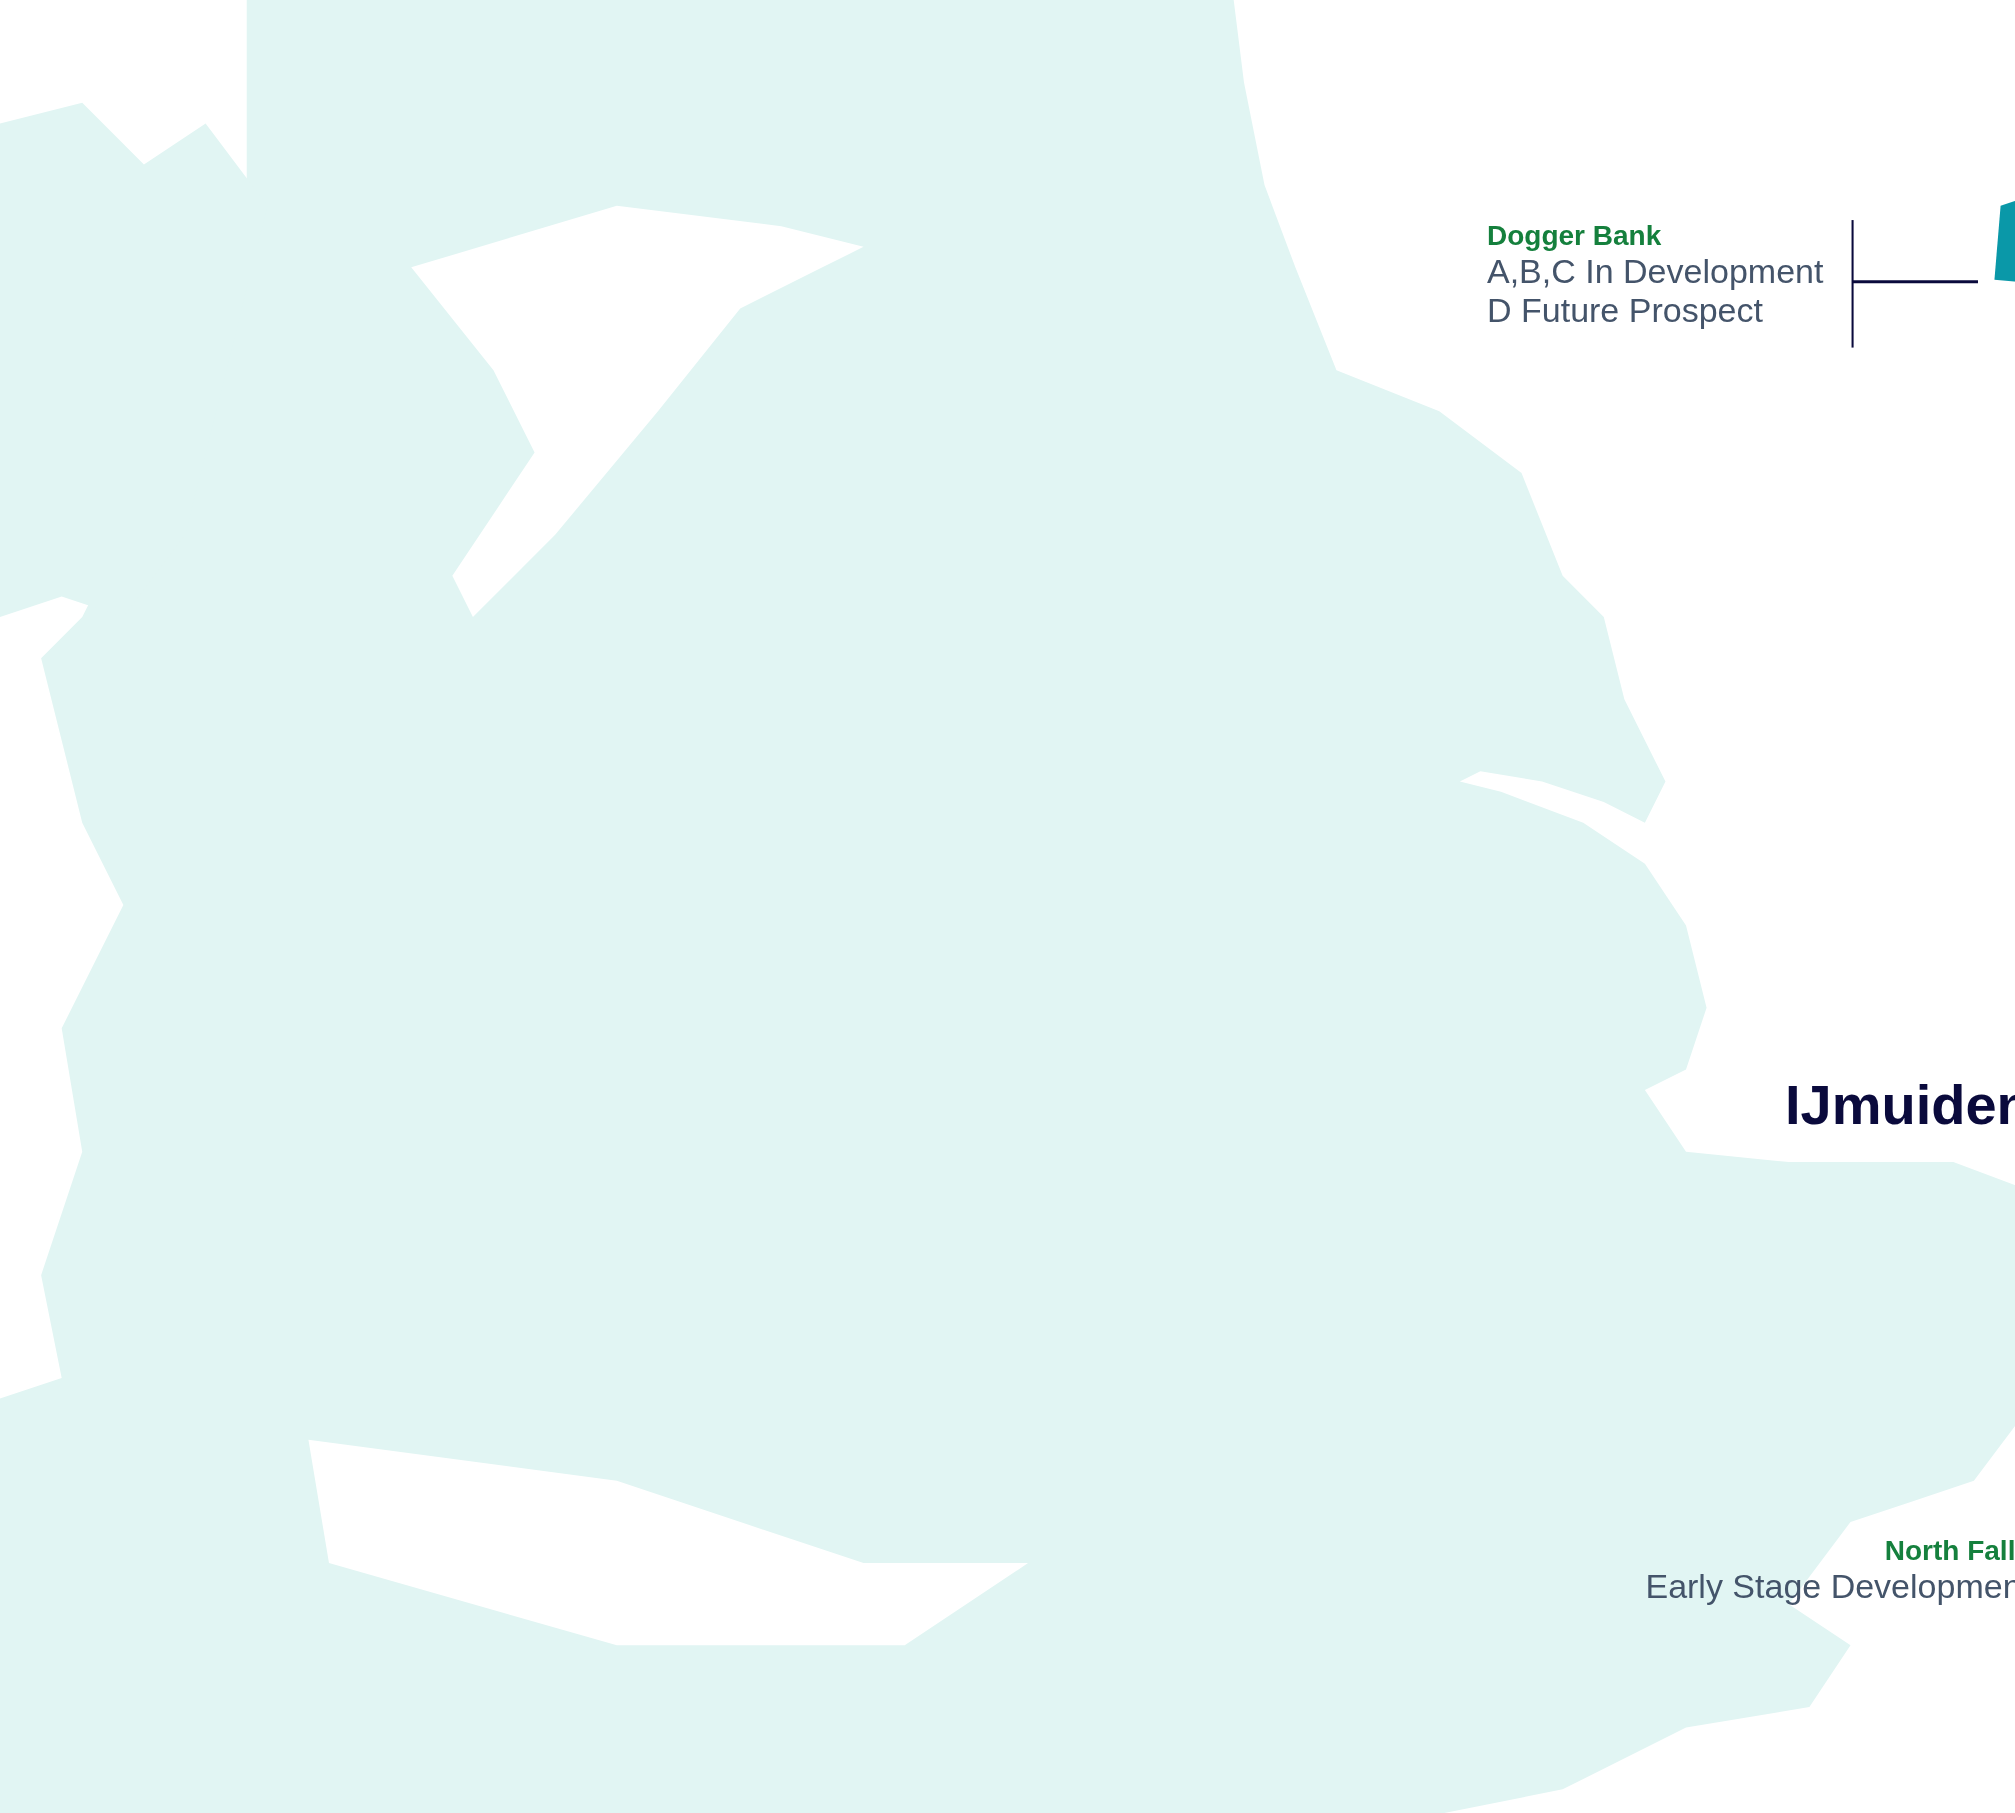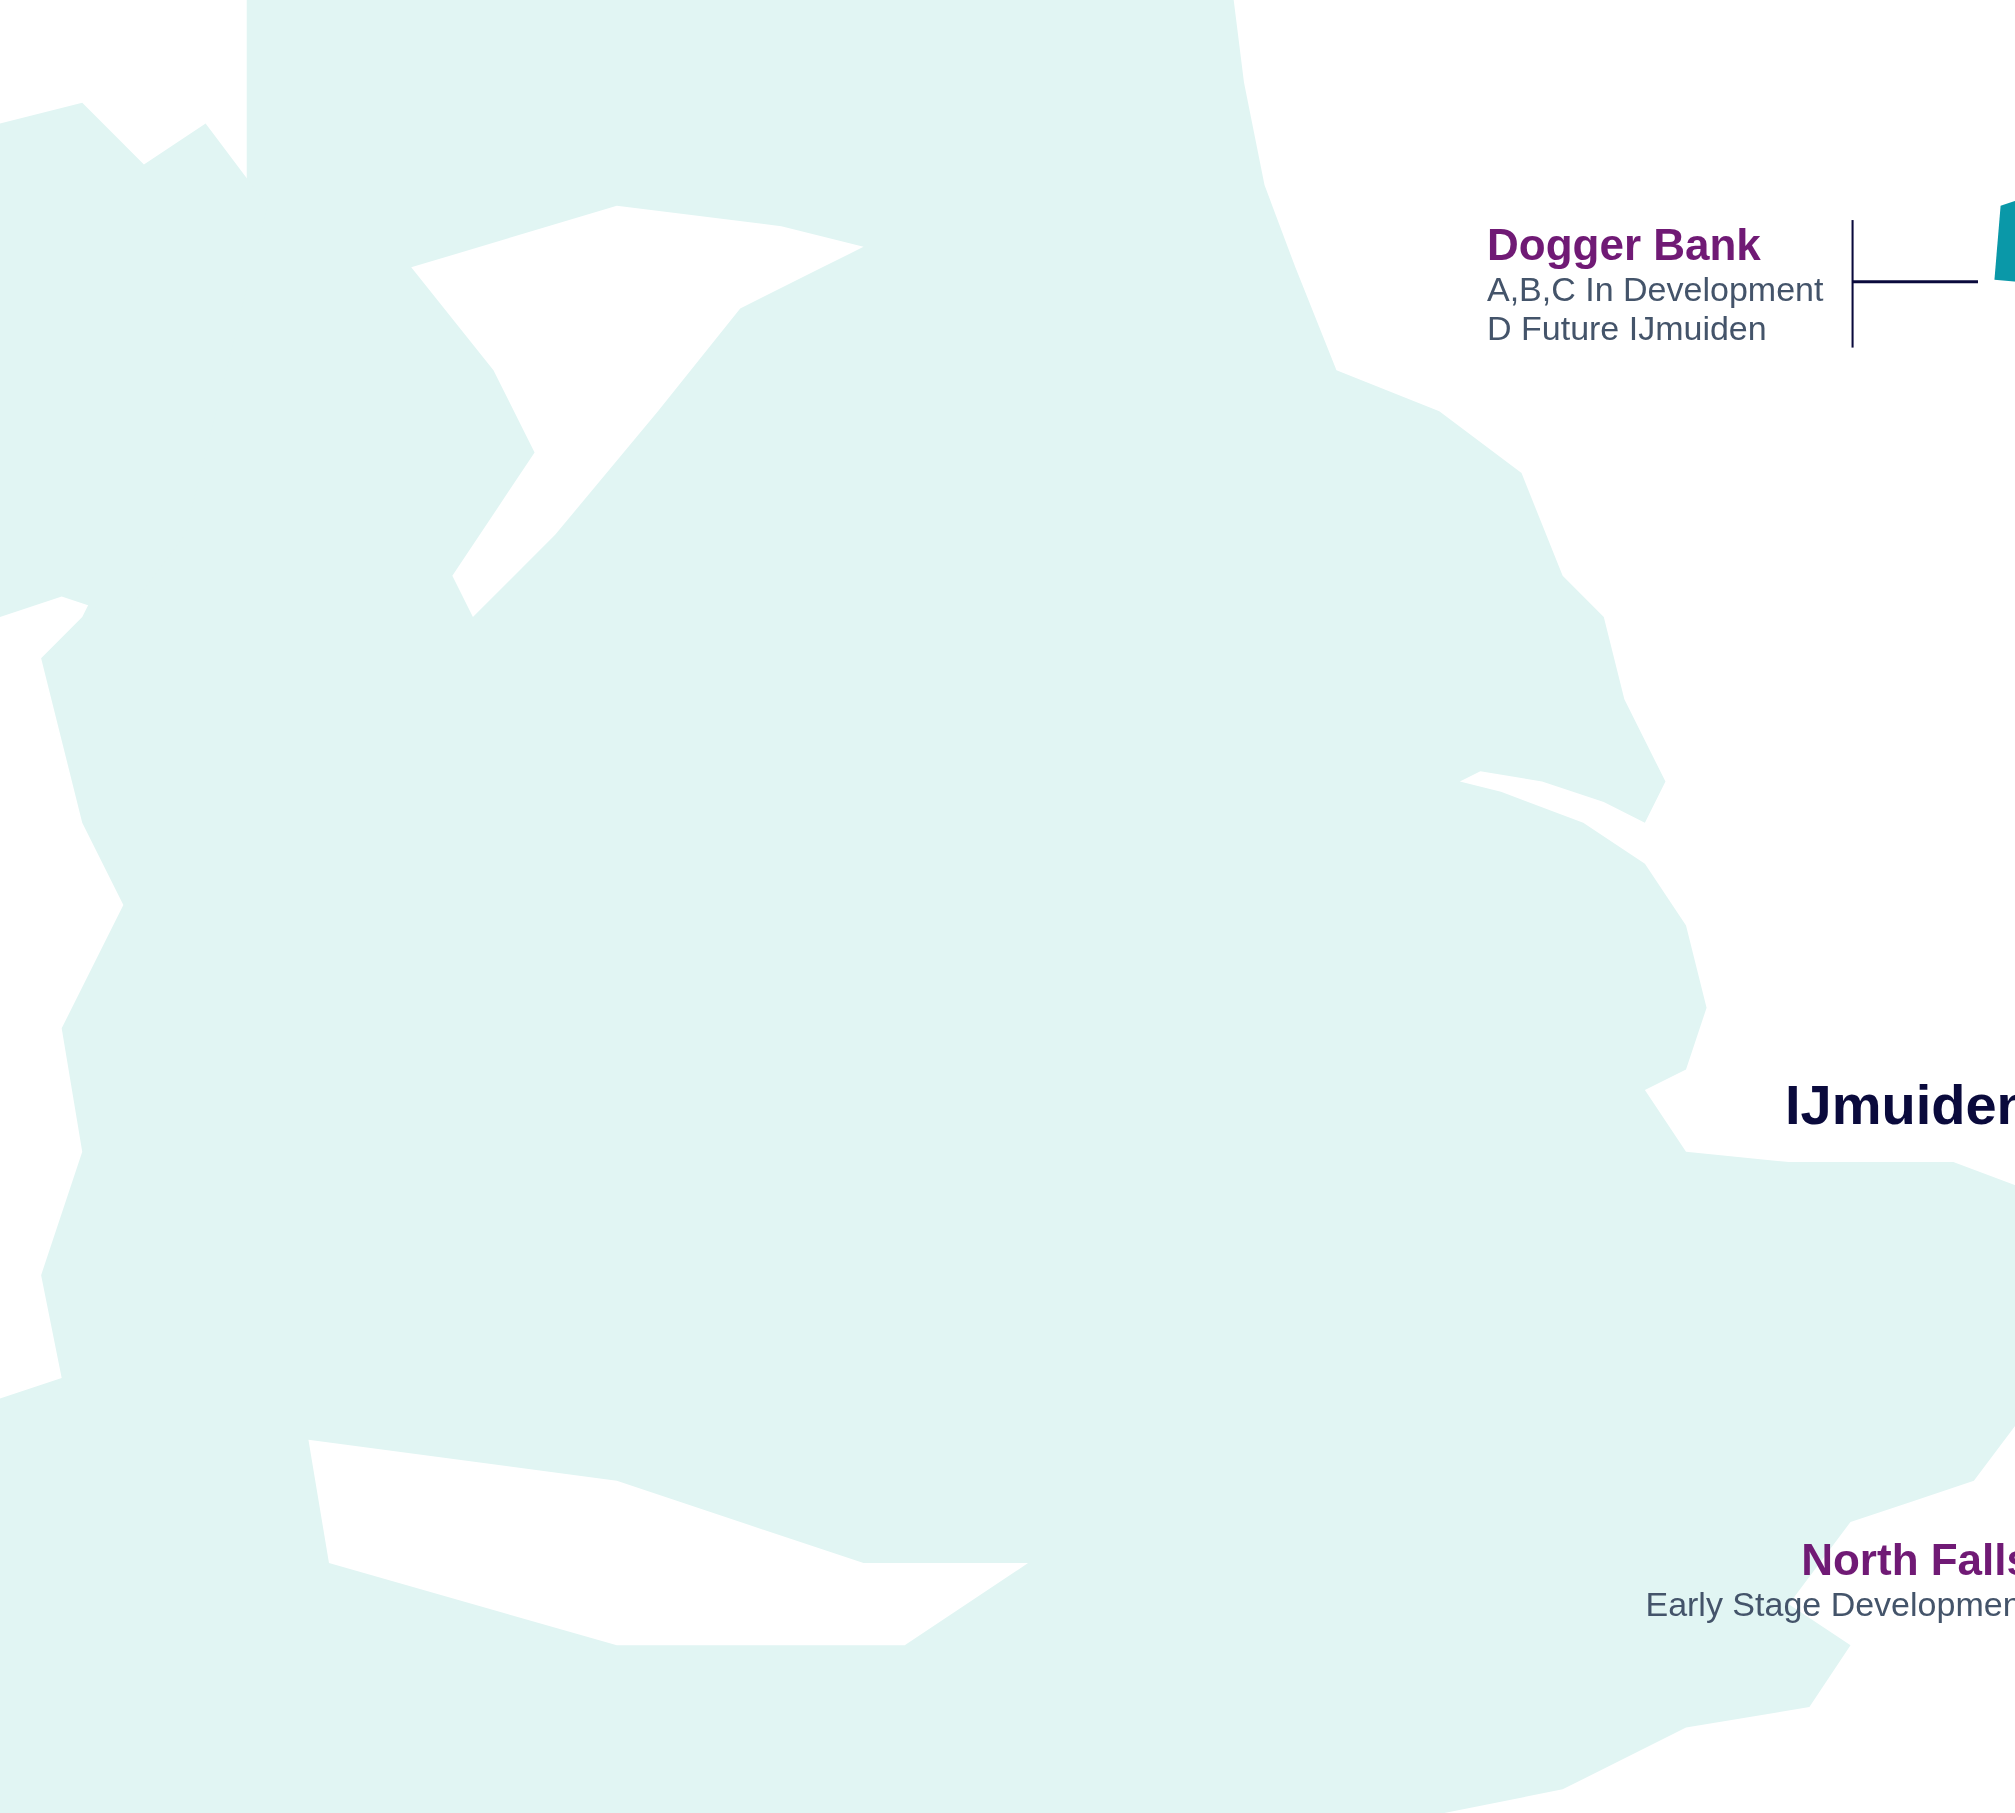--- a/index.html
+++ b/index.html
@@ -1,19 +1,19 @@
 <!DOCTYPE html>
 <html style="font-size:6.4px"><head>
 <meta charset="utf-8">
 <style>
   html,body{margin:0;padding:0;background:#ffffff;}
   body{width:3224px;height:1814px;position:relative;overflow:hidden;font-family:"Liberation Sans",sans-serif;}
   svg.map{position:absolute;left:0;top:0;width:3224px;height:1814px;}
   .lbl{position:absolute;white-space:nowrap;}
-  .title{font-weight:bold;color:#701a75;font-size:44px;}
+  .title{font-weight:bold;color:#15803d;font-size:28px;}
   .sub{color:#44546a;font-size:34px;}
   .sub b{font-weight:normal;}
   .big{font-weight:bold;color:#0a0a3c;font-size:56px;}
 </style>
 </head>
 <body>
 
 <svg class="map" viewBox="0 0 1568 882" preserveAspectRatio="none">
 
   <path fill="#e1f5f3" d="M120,0 L600,0 L605,40 L615,90 L630,130 L650,180 L700,200 L740,230 L760,280 L780,300 L790,340 L810,380 L800,400 L780,390 L750,380 L720,375 L710,380 L730,385 L770,400 L800,420 L820,450 L830,490 L820,520 L800,530 L820,560 L870,565 L950,565 L990,580 L1000,620 L990,680 L960,720 L930,730 L900,740 L870,780 L900,800 L880,830 L820,840 L760,870 L700,882 L0,882 L0,680 L30,670 L20,620 L40,560 L30,500 L60,440 L40,400 L20,320 L40,300 L60,260 L80,240 L100,200 L110,150 L120,100 Z"></path>
@@ -60,21 +60,21 @@
   <line x1="1055" y1="752" x2="1081" y2="752" stroke="#0a0a3c" stroke-width="1.5"></line>
   <line x1="999" y1="749" x2="999" y2="793" stroke="#0a0a3c" stroke-width="1"></line>
   <line x1="999" y1="773" x2="1024" y2="773" stroke="#0a0a3c" stroke-width="1.5"></line>
 
   <circle cx="1319" cy="735" r="5" fill="#0a0a3c"></circle>
 </svg>
 
 <div class="lbl" style="left:1487px;top:220px;">
   <div class="title">Dogger Bank</div>
   <div class="sub"><b>A,B,C</b><span> In Development</span></div>
-  <div class="sub"><b>D</b><span> Future IJmuiden</span></div>
+  <div class="sub"><b>D</b><span> Future Prospect</span></div>
 </div>
 
 <div class="lbl big" style="left:1785px;top:1072px;">IJmuiden Ver Alpha</div>
 
 <div class="lbl" style="right:1193px;top:1535px;text-align:right;">
   <div class="title">North Falls</div>
   <div class="sub">Early Stage Development</div>
 </div>
 
 

